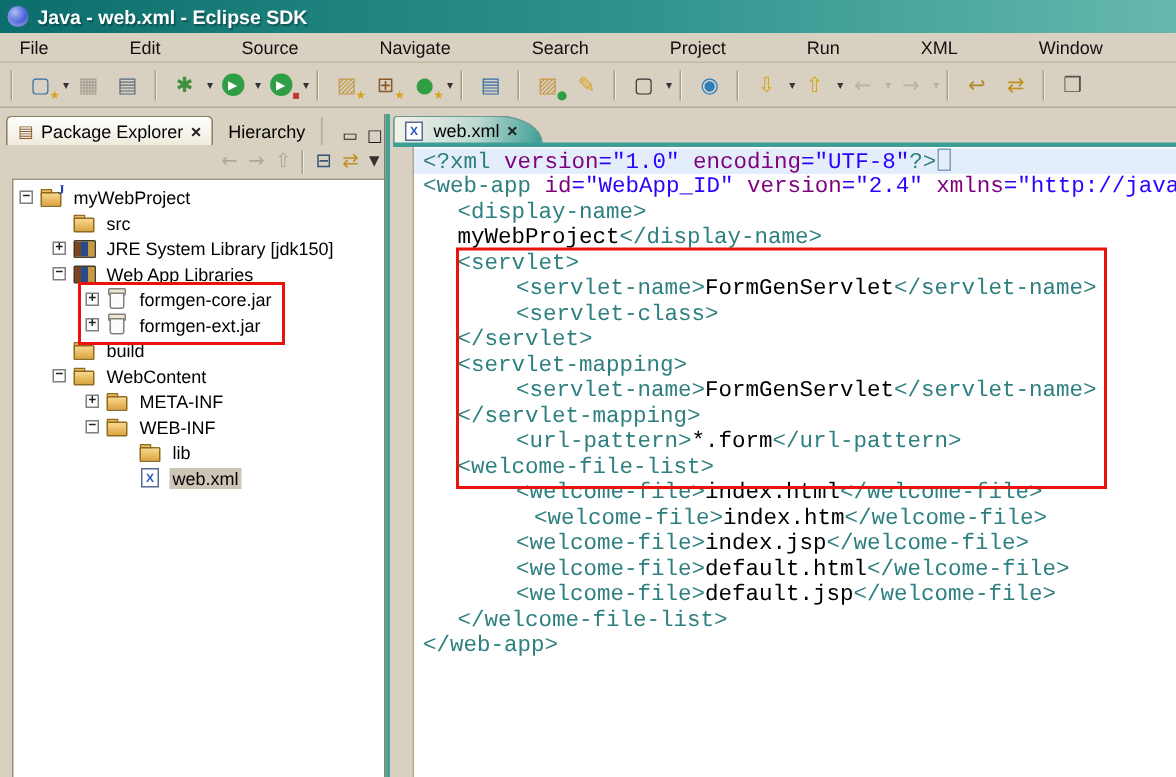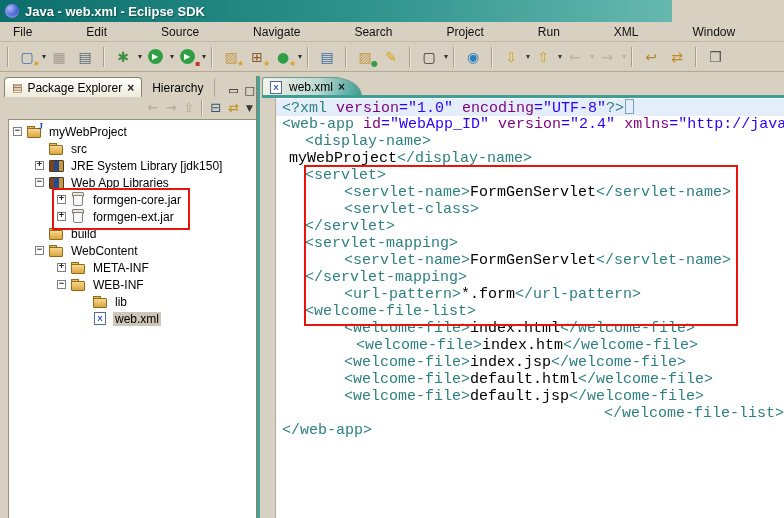--- a/index.html
+++ b/index.html
@@ -1,20 +1,20 @@
 <!DOCTYPE html>
 <html><head>
 <meta charset="utf-8">
 <style>
   html,body{margin:0;padding:0;}
   body{width:784px;height:518px;overflow:hidden;font-family:"Liberation Sans",sans-serif;}
   #root{position:relative;width:784px;height:518px;background:#d8d0c0;overflow:hidden;}
 
   
-  #titlebar{position:absolute;left:0;top:0;width:672px;height:22px;
+  #titlebar{position:absolute;left:0;top:0;width:784px;height:22px;
     background:linear-gradient(to right,#0b6e6c,#2f948d 55%,#66b8af);
     display:flex;align-items:center;}
   #app-icon{width:14px;height:14px;margin-left:5px;border-radius:50%;
     background:radial-gradient(circle at 35% 30%,#aebcf4,#4a62d8 55%,#1f2f86);
     box-shadow:inset 0 -2px 2px rgba(255,255,255,.35);flex:0 0 14px;}
   #title-text{color:#fff;font-size:13px;font-weight:bold;margin-left:6px;
     text-shadow:1px 1px 1px rgba(0,0,0,.35);white-space:nowrap;}
 
   
   #menubar{position:absolute;left:0;top:22px;width:784px;height:20px;display:flex;align-items:center;
@@ -318,36 +318,36 @@
       <span class="tab-close">×</span>
     </div>
   </div>
   <div id="ed-teal-bar"></div>
   <div id="ed-body">
     <div id="ed-ruler"></div>
     <div id="code">
         <div class="code-line hl" style="padding-left: 6px;"><span class="tk-tag">&lt;?xml </span><span class="tk-attr">version</span><span class="tk-val">="1.0"</span><span class="tk-txt"> </span><span class="tk-attr">encoding</span><span class="tk-val">="UTF-8"</span><span class="tk-tag">?&gt;</span><span class="cursor-box"></span></div>
         <div class="code-line" style="padding-left: 6px;"><span class="tk-tag">&lt;web-app </span><span class="tk-attr">id</span><span class="tk-val">="WebApp_ID"</span><span class="tk-txt"> </span><span class="tk-attr">version</span><span class="tk-val">="2.4"</span><span class="tk-txt"> </span><span class="tk-attr">xmlns</span><span class="tk-val">="http://java.sun.com/xml/ns/j2ee"</span></div>
         <div class="code-line" style="padding-left: 29px;"><span class="tk-tag">&lt;display-name&gt;</span></div>
-        <div class="code-line" style="padding-left: 13px;"><span class="tk-txt">myWebProject</span><span class="tk-tag">&lt;/display-name&gt;</span></div>
+        <div class="code-line" style="padding-left: 29px;"><span class="tk-txt">myWebProject</span><span class="tk-tag">&lt;/display-name&gt;</span></div>
         <div class="code-line" style="padding-left: 29px;"><span class="tk-tag">&lt;servlet&gt;</span></div>
         <div class="code-line" style="padding-left: 68px;"><span class="tk-tag">&lt;servlet-name&gt;</span><span class="tk-txt">FormGenServlet</span><span class="tk-tag">&lt;/servlet-name&gt;</span></div>
         <div class="code-line" style="padding-left: 68px;"><span class="tk-tag">&lt;servlet-class&gt;</span></div>
         <div class="code-line" style="padding-left: 29px;"><span class="tk-tag">&lt;/servlet&gt;</span></div>
         <div class="code-line" style="padding-left: 29px;"><span class="tk-tag">&lt;servlet-mapping&gt;</span></div>
         <div class="code-line" style="padding-left: 68px;"><span class="tk-tag">&lt;servlet-name&gt;</span><span class="tk-txt">FormGenServlet</span><span class="tk-tag">&lt;/servlet-name&gt;</span></div>
         <div class="code-line" style="padding-left: 29px;"><span class="tk-tag">&lt;/servlet-mapping&gt;</span></div>
         <div class="code-line" style="padding-left: 68px;"><span class="tk-tag">&lt;url-pattern&gt;</span><span class="tk-txt">*.form</span><span class="tk-tag">&lt;/url-pattern&gt;</span></div>
         <div class="code-line" style="padding-left: 29px;"><span class="tk-tag">&lt;welcome-file-list&gt;</span></div>
         <div class="code-line" style="padding-left: 68px;"><span class="tk-tag">&lt;welcome-file&gt;</span><span class="tk-txt">index.html</span><span class="tk-tag">&lt;/welcome-file&gt;</span></div>
         <div class="code-line" style="padding-left: 80px;"><span class="tk-tag">&lt;welcome-file&gt;</span><span class="tk-txt">index.htm</span><span class="tk-tag">&lt;/welcome-file&gt;</span></div>
         <div class="code-line" style="padding-left: 68px;"><span class="tk-tag">&lt;welcome-file&gt;</span><span class="tk-txt">index.jsp</span><span class="tk-tag">&lt;/welcome-file&gt;</span></div>
         <div class="code-line" style="padding-left: 68px;"><span class="tk-tag">&lt;welcome-file&gt;</span><span class="tk-txt">default.html</span><span class="tk-tag">&lt;/welcome-file&gt;</span></div>
         <div class="code-line" style="padding-left: 68px;"><span class="tk-tag">&lt;welcome-file&gt;</span><span class="tk-txt">default.jsp</span><span class="tk-tag">&lt;/welcome-file&gt;</span></div>
-        <div class="code-line" style="padding-left: 29px; text-align: right;"><span class="tk-tag">&lt;/welcome-file-list&gt;</span></div>
+        <div class="code-line" style="padding-left: 29px;"><span class="tk-tag">&lt;/welcome-file-list&gt;</span></div>
         <div class="code-line" style="padding-left: 6px;"><span class="tk-tag">&lt;/web-app&gt;</span></div>
       </div>
   </div>
 
   <div id="rect-jars" class="red-rect"></div>
   <div id="rect-servlet" class="red-rect"></div>
 
 </div>
 
 </body></html>

